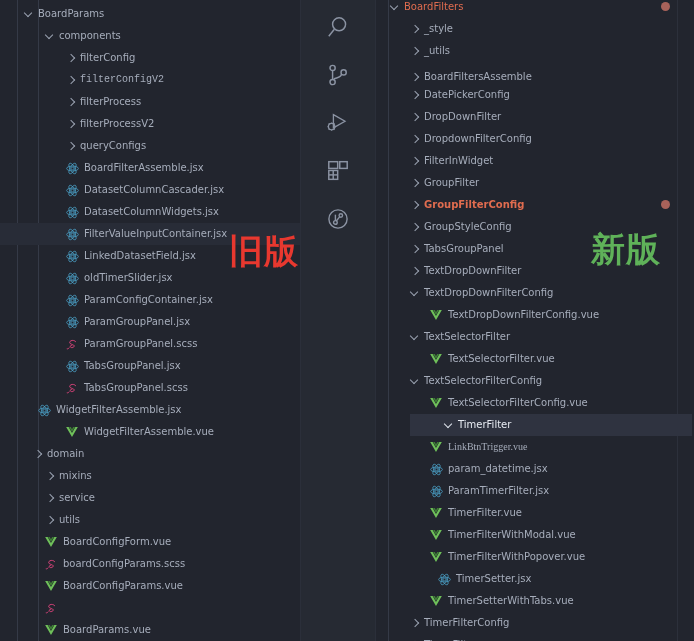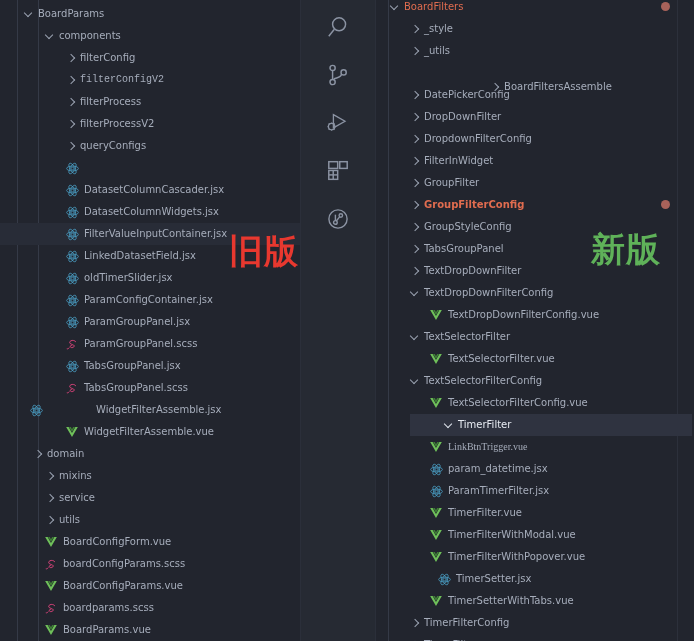--- a/index.html
+++ b/index.html
@@ -139,20 +139,21 @@
         </div>
         <div class="row" style="position:absolute;top:157px;left:0;width:300px;padding-left:64px;">
           <span class="ficon">
             <svg viewBox="0 0 24 24" width="15" height="15" fill="none" stroke="#4a9ec4" stroke-width="1.25">
               <circle cx="12" cy="12" r="2.1"></circle>
               <ellipse cx="12" cy="12" rx="9.4" ry="3.9"></ellipse>
               <ellipse cx="12" cy="12" rx="9.4" ry="3.9" transform="rotate(60 12 12)"></ellipse>
               <ellipse cx="12" cy="12" rx="9.4" ry="3.9" transform="rotate(120 12 12)"></ellipse>
             </svg>
           </span>
+          <span class="label">BoardFilterAssemble.jsx</span>
         </div>
         <div class="row" style="position:absolute;top:179px;left:0;width:300px;padding-left:64px;">
           <span class="ficon">
             <svg viewBox="0 0 24 24" width="15" height="15" fill="none" stroke="#4a9ec4" stroke-width="1.25">
               <circle cx="12" cy="12" r="2.1"></circle>
               <ellipse cx="12" cy="12" rx="9.4" ry="3.9"></ellipse>
               <ellipse cx="12" cy="12" rx="9.4" ry="3.9" transform="rotate(60 12 12)"></ellipse>
               <ellipse cx="12" cy="12" rx="9.4" ry="3.9" transform="rotate(120 12 12)"></ellipse>
             </svg>
           </span>
@@ -246,21 +247,21 @@
         </div>
         <div class="row" style="position:absolute;top:377px;left:0;width:300px;padding-left:64px;">
           <span class="ficon">
             <svg viewBox="0 0 24 24" width="15" height="15" fill="none" stroke="#e0447d" stroke-width="1.5" stroke-linecap="round">
               <path d="M17 7.4c-1.5-2-5-2.6-7.6-1.3-2 1-2.6 3.1-1 4.4 1.6 1.3 5.5 1.6 6.2 3.3.6 1.5-1.1 3-3.1 3.2-2 .2-3.4-.9-3-2.3.3-1.1 1.7-1.6 2.6-1.1"></path>
               <path d="M6.6 17.4c-.9 1.2-2.2 1.9-3.1 1.6"></path>
             </svg>
           </span>
           <span class="label">TabsGroupPanel.scss</span>
         </div>
-        <div class="row" style="position:absolute;top:399px;left:0;width:300px;padding-left:28px;gap:48px;">
+        <div class="row" style="position:absolute;top:399px;left:8px;width:300px;padding-left:28px;">
           <span class="ficon">
             <svg viewBox="0 0 24 24" width="15" height="15" fill="none" stroke="#4a9ec4" stroke-width="1.25">
               <circle cx="12" cy="12" r="2.1"></circle>
               <ellipse cx="12" cy="12" rx="9.4" ry="3.9"></ellipse>
               <ellipse cx="12" cy="12" rx="9.4" ry="3.9" transform="rotate(60 12 12)"></ellipse>
               <ellipse cx="12" cy="12" rx="9.4" ry="3.9" transform="rotate(120 12 12)"></ellipse>
             </svg>
           </span>
           <span class="label">WidgetFilterAssemble.jsx</span>
         </div>
@@ -316,21 +317,20 @@
           </span>
           <span class="label">BoardConfigParams.vue</span>
         </div>
         <div class="row" style="position:absolute;top:597px;left:0;width:300px;padding-left:43px;">
           <span class="ficon">
             <svg viewBox="0 0 24 24" width="15" height="15" fill="none" stroke="#e0447d" stroke-width="1.5" stroke-linecap="round">
               <path d="M17 7.4c-1.5-2-5-2.6-7.6-1.3-2 1-2.6 3.1-1 4.4 1.6 1.3 5.5 1.6 6.2 3.3.6 1.5-1.1 3-3.1 3.2-2 .2-3.4-.9-3-2.3.3-1.1 1.7-1.6 2.6-1.1"></path>
               <path d="M6.6 17.4c-.9 1.2-2.2 1.9-3.1 1.6"></path>
             </svg>
           </span>
-          <span class="label">boardparams.scss</span>
         </div>
         <div class="row" style="position:absolute;top:619px;left:0;width:300px;padding-left:43px;">
           <span class="ficon">
             <svg viewBox="0 0 24 24" width="14" height="14">
               <path d="M2 3.4h4.2L12 13.6 17.8 3.4H22L12 20.6Z" fill="#6fc05a"></path>
               <path d="M6.9 3.4h3.1L12 7.1l2-3.7h3.1L12 12.2Z" fill="#3f7f36"></path>
             </svg>
           </span>
           <span class="label">BoardParams.vue</span>
         </div>
@@ -402,21 +402,21 @@
           <span class="gitdot" style="right:22px;top:6px;"></span>
         </div>
         <div class="row" style="position:absolute;top:18px;left:0;width:316px;padding-left:32px;">
           <span class="twisty"></span>
           <span class="label">_style</span>
         </div>
         <div class="row" style="position:absolute;top:40px;left:0;width:316px;padding-left:32px;">
           <span class="twisty"></span>
           <span class="label">_utils</span>
         </div>
-        <div class="row" style="position:absolute;top:76px;left:0;width:316px;padding-left:32px;justify-content:center;">
+        <div class="row" style="position:absolute;top:66px;left:0;width:316px;padding-left:32px;">
           <span class="twisty"></span>
           <span class="label">BoardFiltersAssemble</span>
         </div>
         <div class="row" style="position:absolute;top:84px;left:0;width:316px;padding-left:32px;">
           <span class="twisty"></span>
           <span class="label">DatePickerConfig</span>
         </div>
         <div class="row" style="position:absolute;top:106px;left:0;width:316px;padding-left:32px;">
           <span class="twisty"></span>
           <span class="label">DropDownFilter</span>

